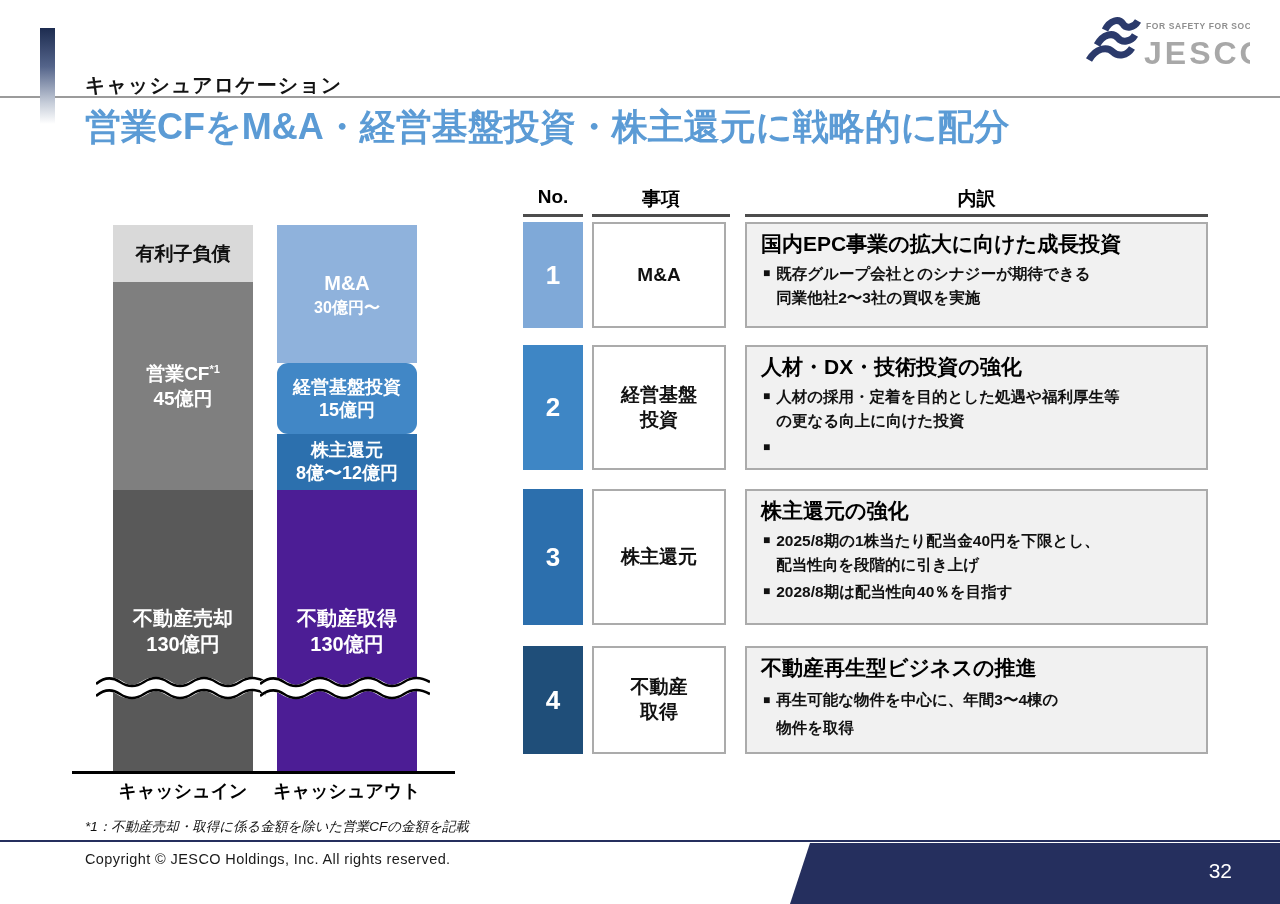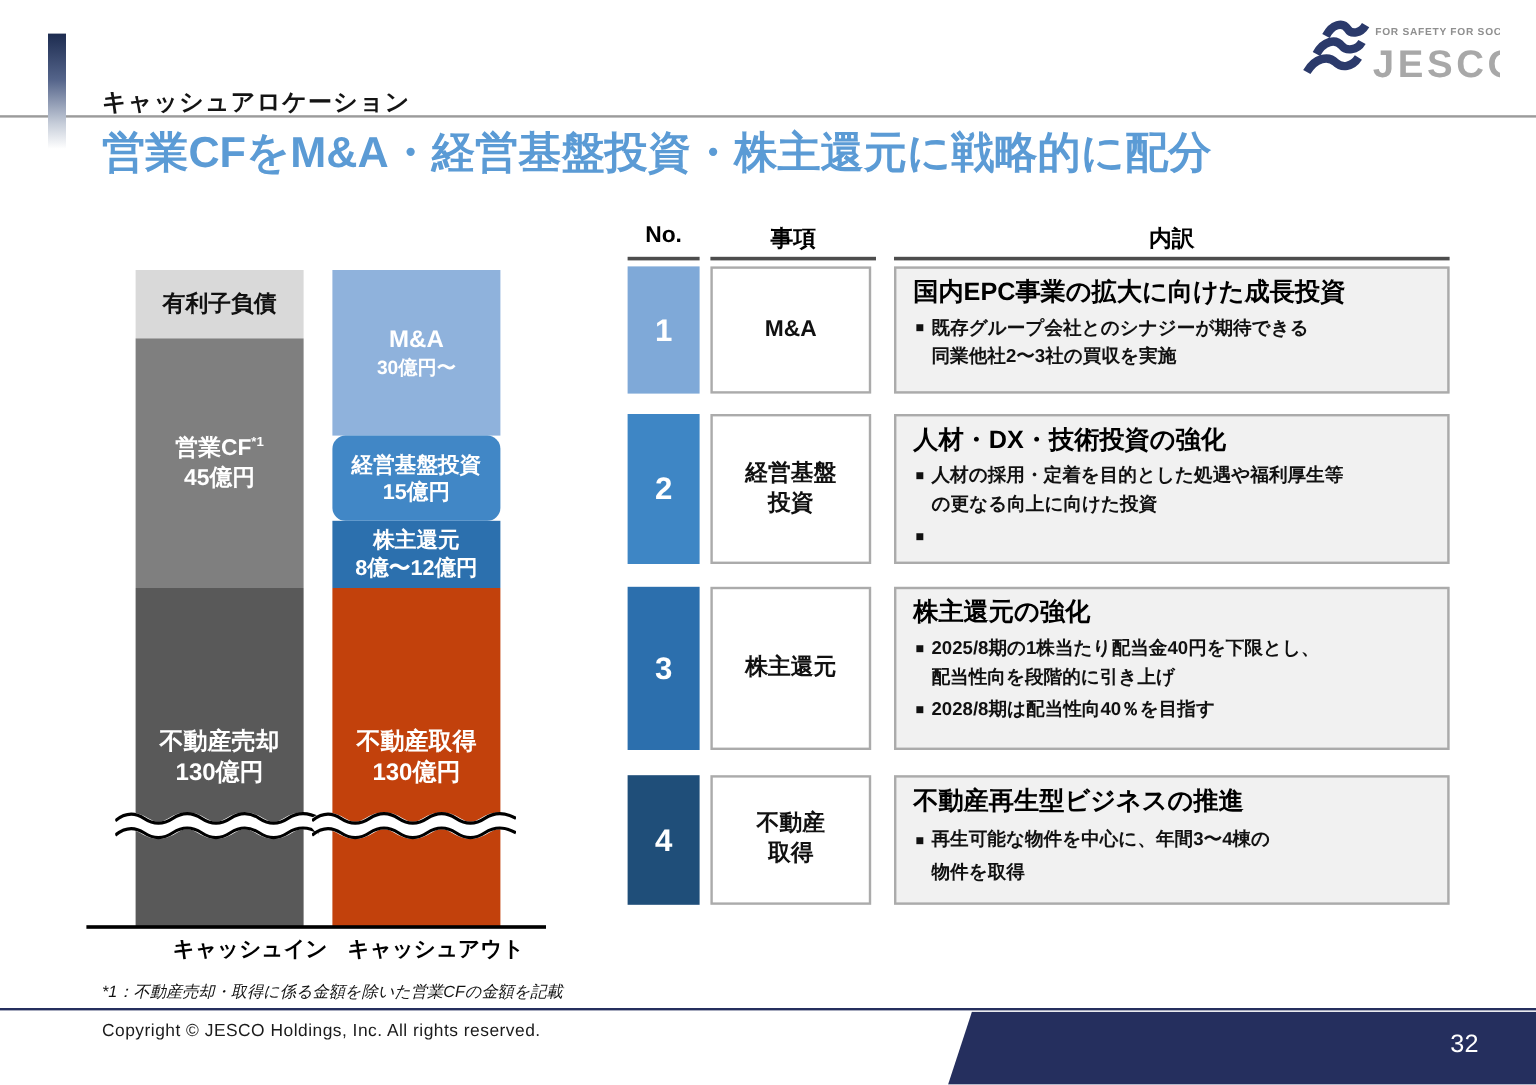--- a/index.html
+++ b/index.html
@@ -21,21 +21,21 @@
 
   
   .bar{width:140px;top:225px;display:flex;flex-direction:column;}
   .seg{display:flex;flex-direction:column;justify-content:center;align-items:center;
        color:#ffffff;font-weight:700;text-align:center;line-height:1.32;}
   .seg-name{font-size:19px;}
   .seg-name .note{font-size:11px;vertical-align:super;}
   .seg-amount{font-size:19px;}
   .seg-sm .seg-name,.seg-sm .seg-amount{font-size:18px;line-height:1.26;}
   .axis-line{left:72px;top:771px;width:383px;height:3px;background:#000;}
-  .axis-label{top:779px;width:180px;text-align:right;font-size:18px;font-weight:700;color:#000;}
+  .axis-label{top:779px;width:180px;text-align:center;font-size:18px;font-weight:700;color:#000;}
   .wave{left:0;top:666px;width:170px;height:46px;z-index:4;}
   .footnote{left:85px;top:818px;font-size:13.5px;color:#111;font-style:italic;}
 
   
   .col-head{top:186px;font-size:19px;font-weight:700;color:#000;text-align:center;}
   .col-rule{top:214px;height:3px;background:#4d4d4d;}
   .t-row{left:523px;width:685px;}
   .num-box{left:0;top:0;width:60px;height:100%;display:flex;align-items:center;justify-content:center;
     color:#fff;font-size:26px;font-weight:700;}
   .item-box{left:69px;top:0;width:134px;height:100%;background:#fff;border:2px solid #ababab;
@@ -93,21 +93,21 @@
     <div class="seg-amount" style="font-size:16px">30億円〜</div>
   </div>
   <div class="seg seg-sm" style="height: 71px; background: rgb(65, 135, 198); border-radius: 11px;">
     <div class="seg-name">経営基盤投資</div>
     <div class="seg-amount">15億円</div>
   </div>
   <div class="seg seg-sm" style="height: 56px; background: rgb(44, 112, 174);">
     <div class="seg-name">株主還元</div>
     <div class="seg-amount">8億〜12億円</div>
   </div>
-  <div class="seg" style="height: 282px; background: #c2410c; align-items: center;">
+  <div class="seg" style="height: 282px; background: #4c1d95; align-items: center;">
     <div class="seg-name" style="font-size:20px">不動産取得</div>
     <div class="seg-amount" style="font-size:20px">130億円</div>
   </div>
 </div>
 
 <svg class="abs wave" style="left:96px" viewBox="0 0 170 46">
   <path d="M0 24 Q 12 14 24 22 T 48 22 T 72 22 T 96 22 T 120 22 T 144 22 T 170 22" fill="none" stroke="#ffffff" stroke-width="14"></path>
   <path d="M0 18 Q 12 8 24 16 T 48 16 T 72 16 T 96 16 T 120 16 T 144 16 T 170 16" fill="none" stroke="#000000" stroke-width="2.6"></path>
   <path d="M0 30 Q 12 20 24 28 T 48 28 T 72 28 T 96 28 T 120 28 T 144 28 T 170 28" fill="none" stroke="#000000" stroke-width="2.6"></path>
 </svg>

